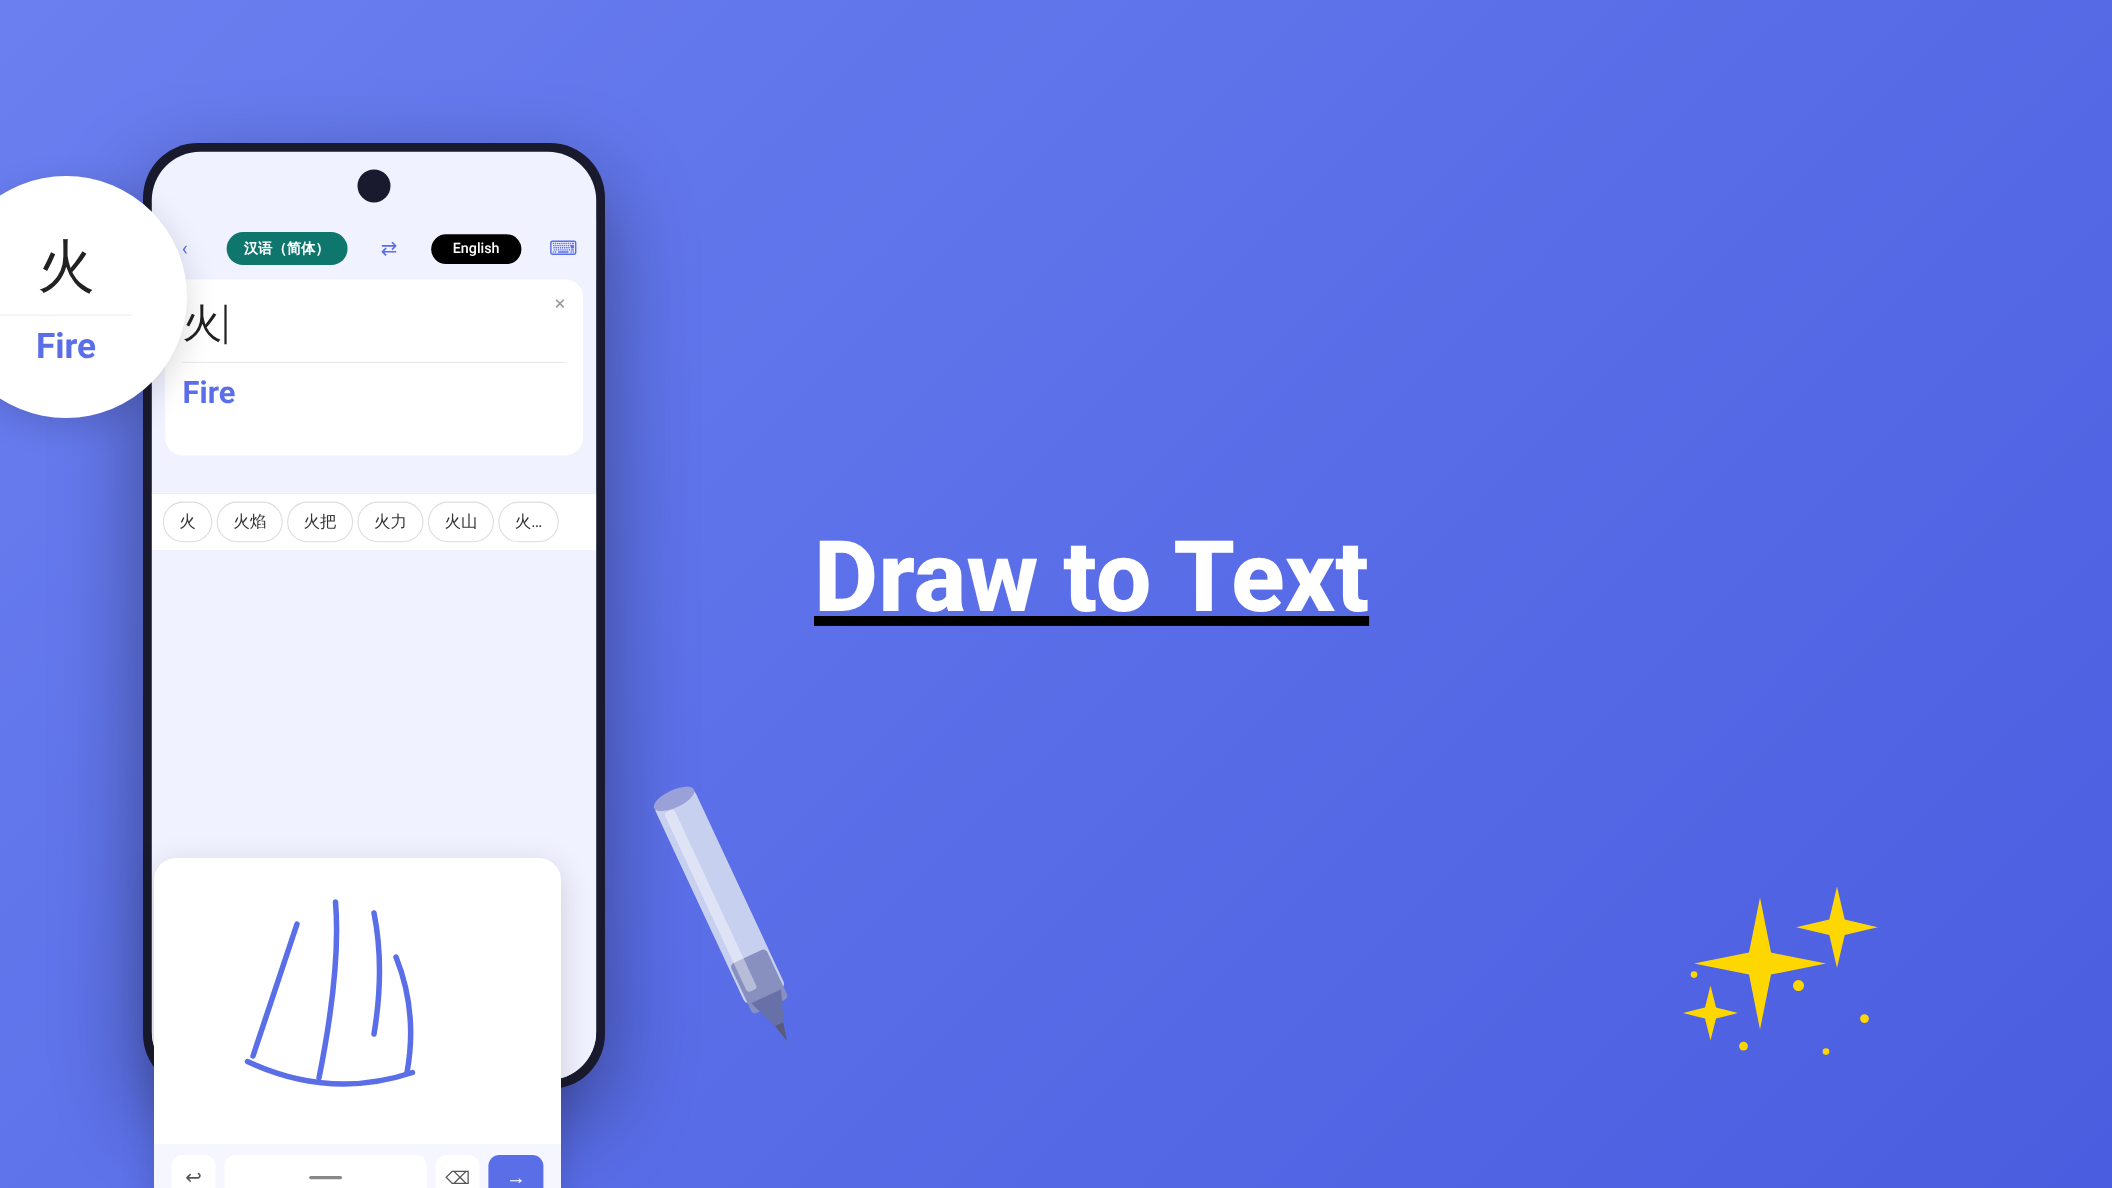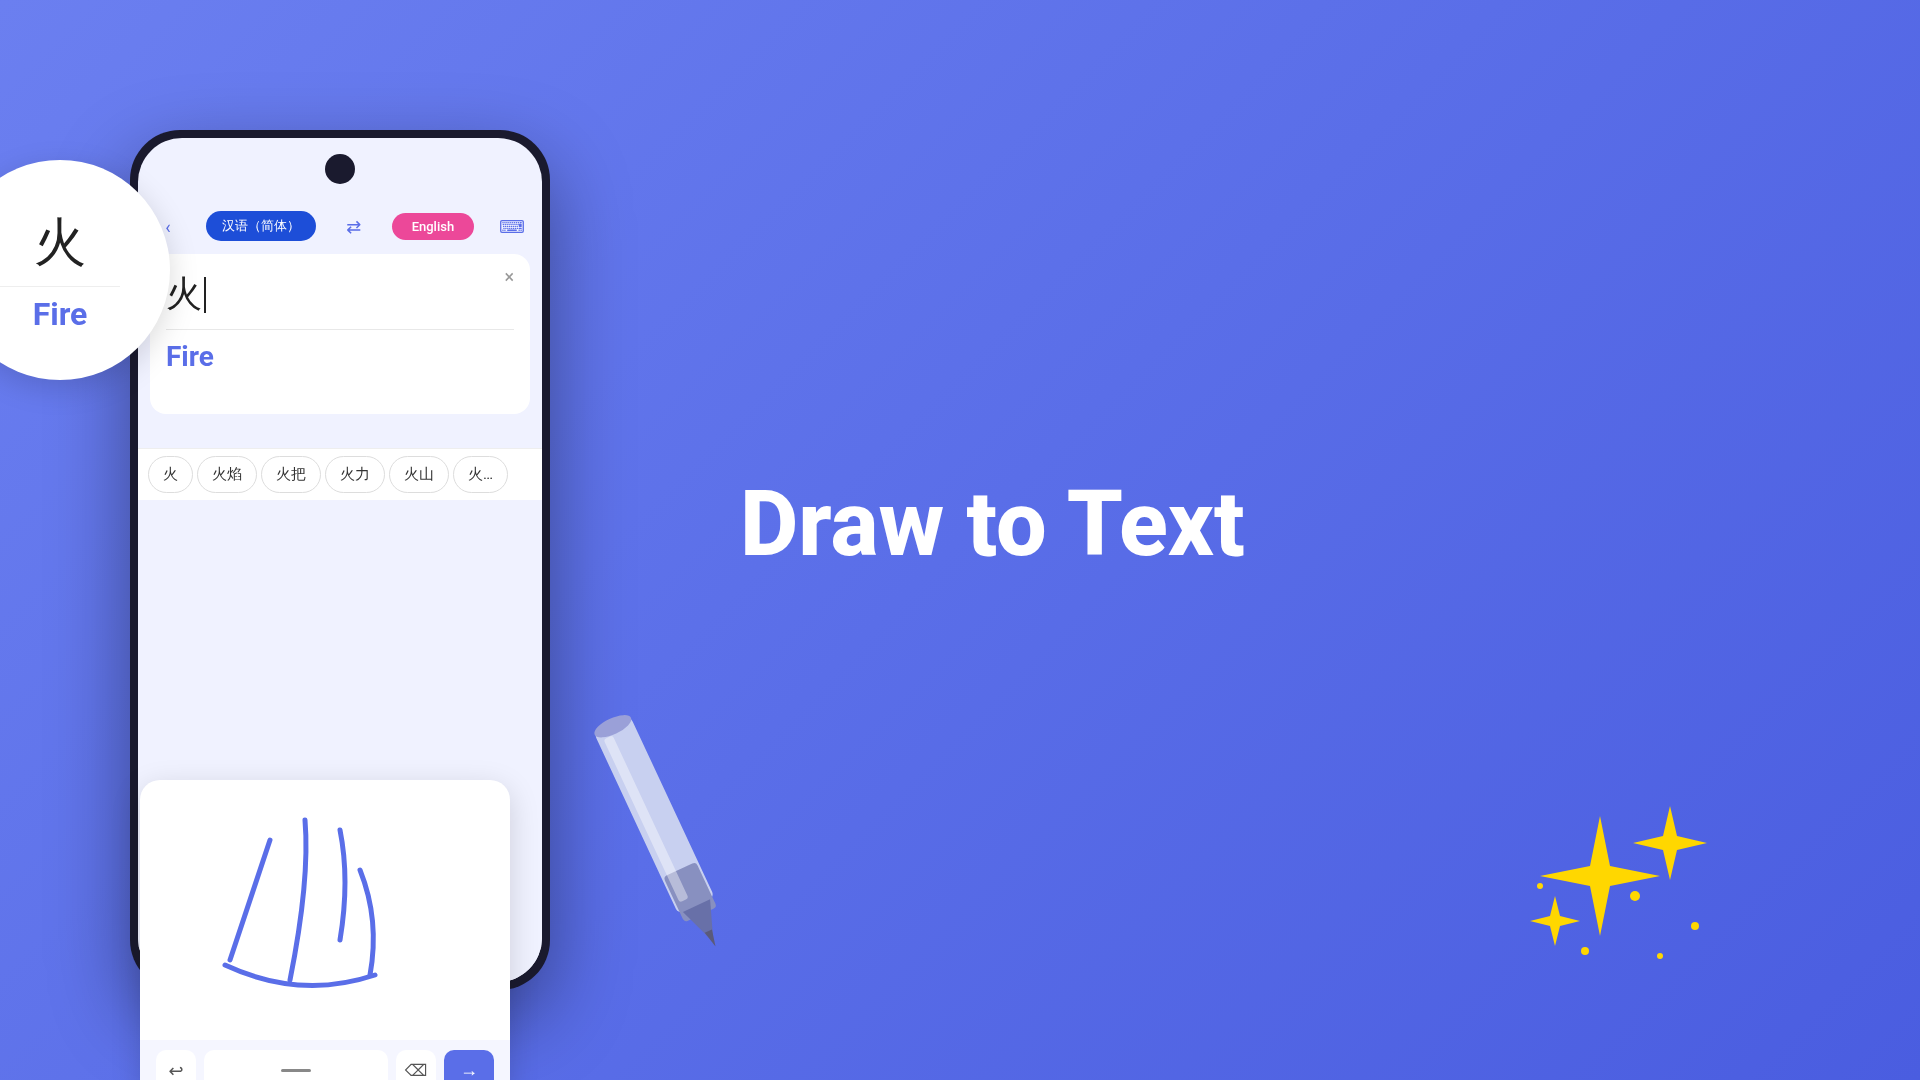--- a/index.html
+++ b/index.html
@@ -78,40 +78,40 @@
       width: 32px;
       height: 32px;
       display: flex;
       align-items: center;
       justify-content: center;
       color: #5a6ee8;
       font-size: 18px;
     }
 
     .lang-btn {
-      background: #1d4ed8;
+      background: #0f766e;
       color: white;
       border-radius: 20px;
       padding: 6px 16px;
       font-size: 13px;
-      font-weight: 400;
+      font-weight: 700;
     }
 
     .swap-btn {
       color: #5a6ee8;
       font-size: 18px;
       width: 32px;
       height: 32px;
       display: flex;
       align-items: center;
       justify-content: center;
     }
 
     .lang-btn-right {
-      background: #ec4899;
+      background: #000000;
       color: white;
       border-radius: 20px;
       padding: 6px 20px;
       font-size: 13px;
       font-weight: 500;
     }
 
     .keyboard-btn {
       color: #5a6ee8;
       font-size: 18px;
@@ -337,20 +337,21 @@
     }
 
     
     .right-section {
       flex: 1;
       height: 1080px;
       display: flex;
       flex-direction: column;
       justify-content: center;
       padding: 0 80px 0 60px;
+      text-decoration: underline;
     }
 
     .main-title {
       font-size: 90px;
       font-weight: 800;
       color: white;
       line-height: 1.05;
       margin-bottom: 30px;
     }
 

